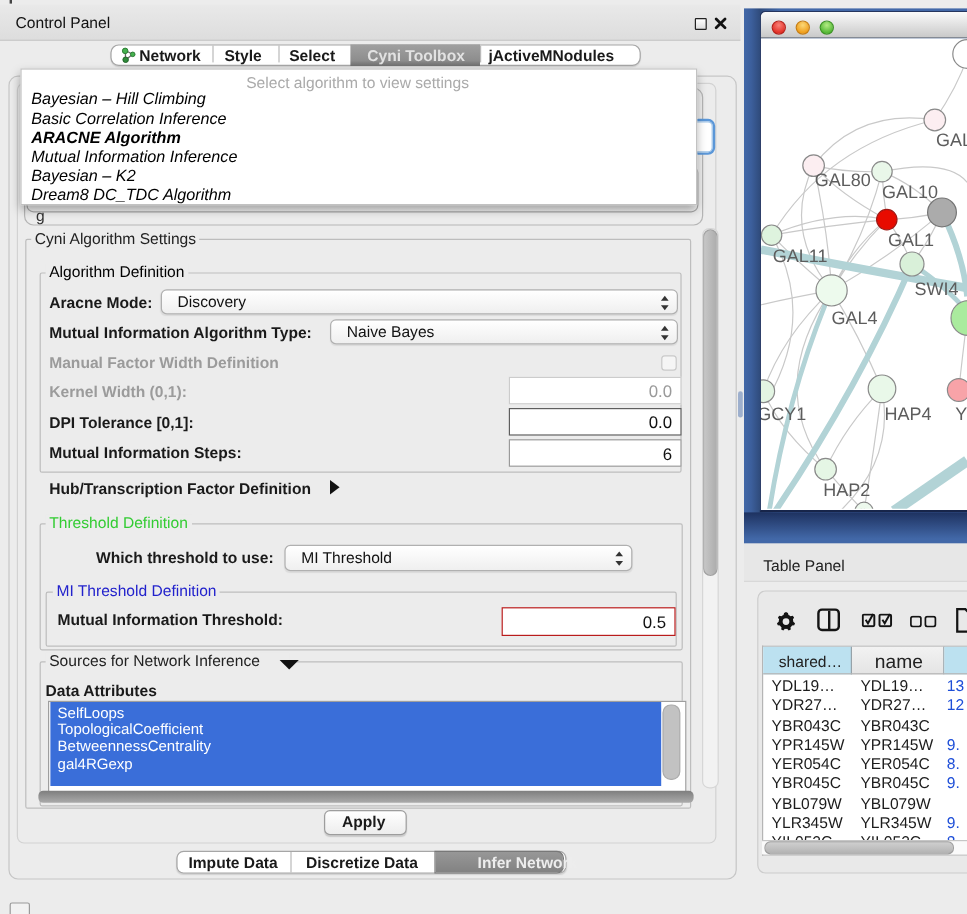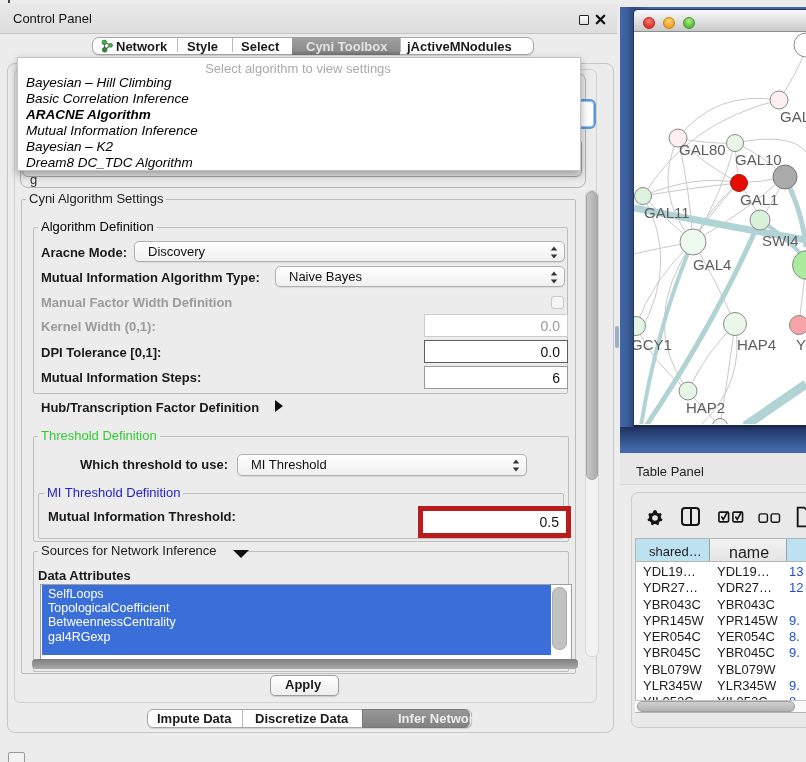--- a/index.html
+++ b/index.html
@@ -100,21 +100,21 @@
 <div class="abs combo" style="left:237px;top:454px;width:288px;height:20px;">
     <span class="ct">MI Threshold</span>
     <svg class="cbar" width="8" height="13" viewBox="0 0 8 13">
       <path d="M4 0.5 L7.2 4.6 L0.8 4.6 Z" fill="#333"></path>
       <path d="M4 12.5 L7.2 8.4 L0.8 8.4 Z" fill="#333"></path>
     </svg>
   </div>
 <div class="gbox" style="left:38px;top:493px;width:524px;height:44px;"></div>
 <div class="gttl" style="left:44px;top:486px;color:#2222cc;">MI Threshold Definition</div>
 <div class="abs lbl" style="left:48px;top:509px;">Mutual Information Threshold:</div>
-<div class="fld" style="left:418px;top:506px;width:143px;height:22px;border:5px solid #b91c1c;">
+<div class="fld" style="left:418px;top:506px;width:143px;height:22px;border:1px solid #b91c1c;">
     <span style="color:#111;">0.5</span>
   </div>
 
 <div class="gbox" style="left:33px;top:551px;width:534px;height:119px;"></div>
 <div class="gttl" style="left:38px;top:544px;color:#222;font-weight:normal;padding-right:24px;">Sources for Network Inference</div>
 <div class="arr" style="left:233px;top:550px;border-top:8px solid #111;border-left:8px solid transparent;border-right:8px solid transparent;"></div>
 <div class="abs lbl" style="left:38px;top:568px;">Data Attributes</div>
 
 <div class="abs" style="left:40px;top:584px;width:530px;height:77px;border:1px solid #9e9e9e;background:#fff;"></div>
 <div class="abs" style="left:42px;top:585px;width:509px;height:70px;background:#3a6ed9;"></div>

